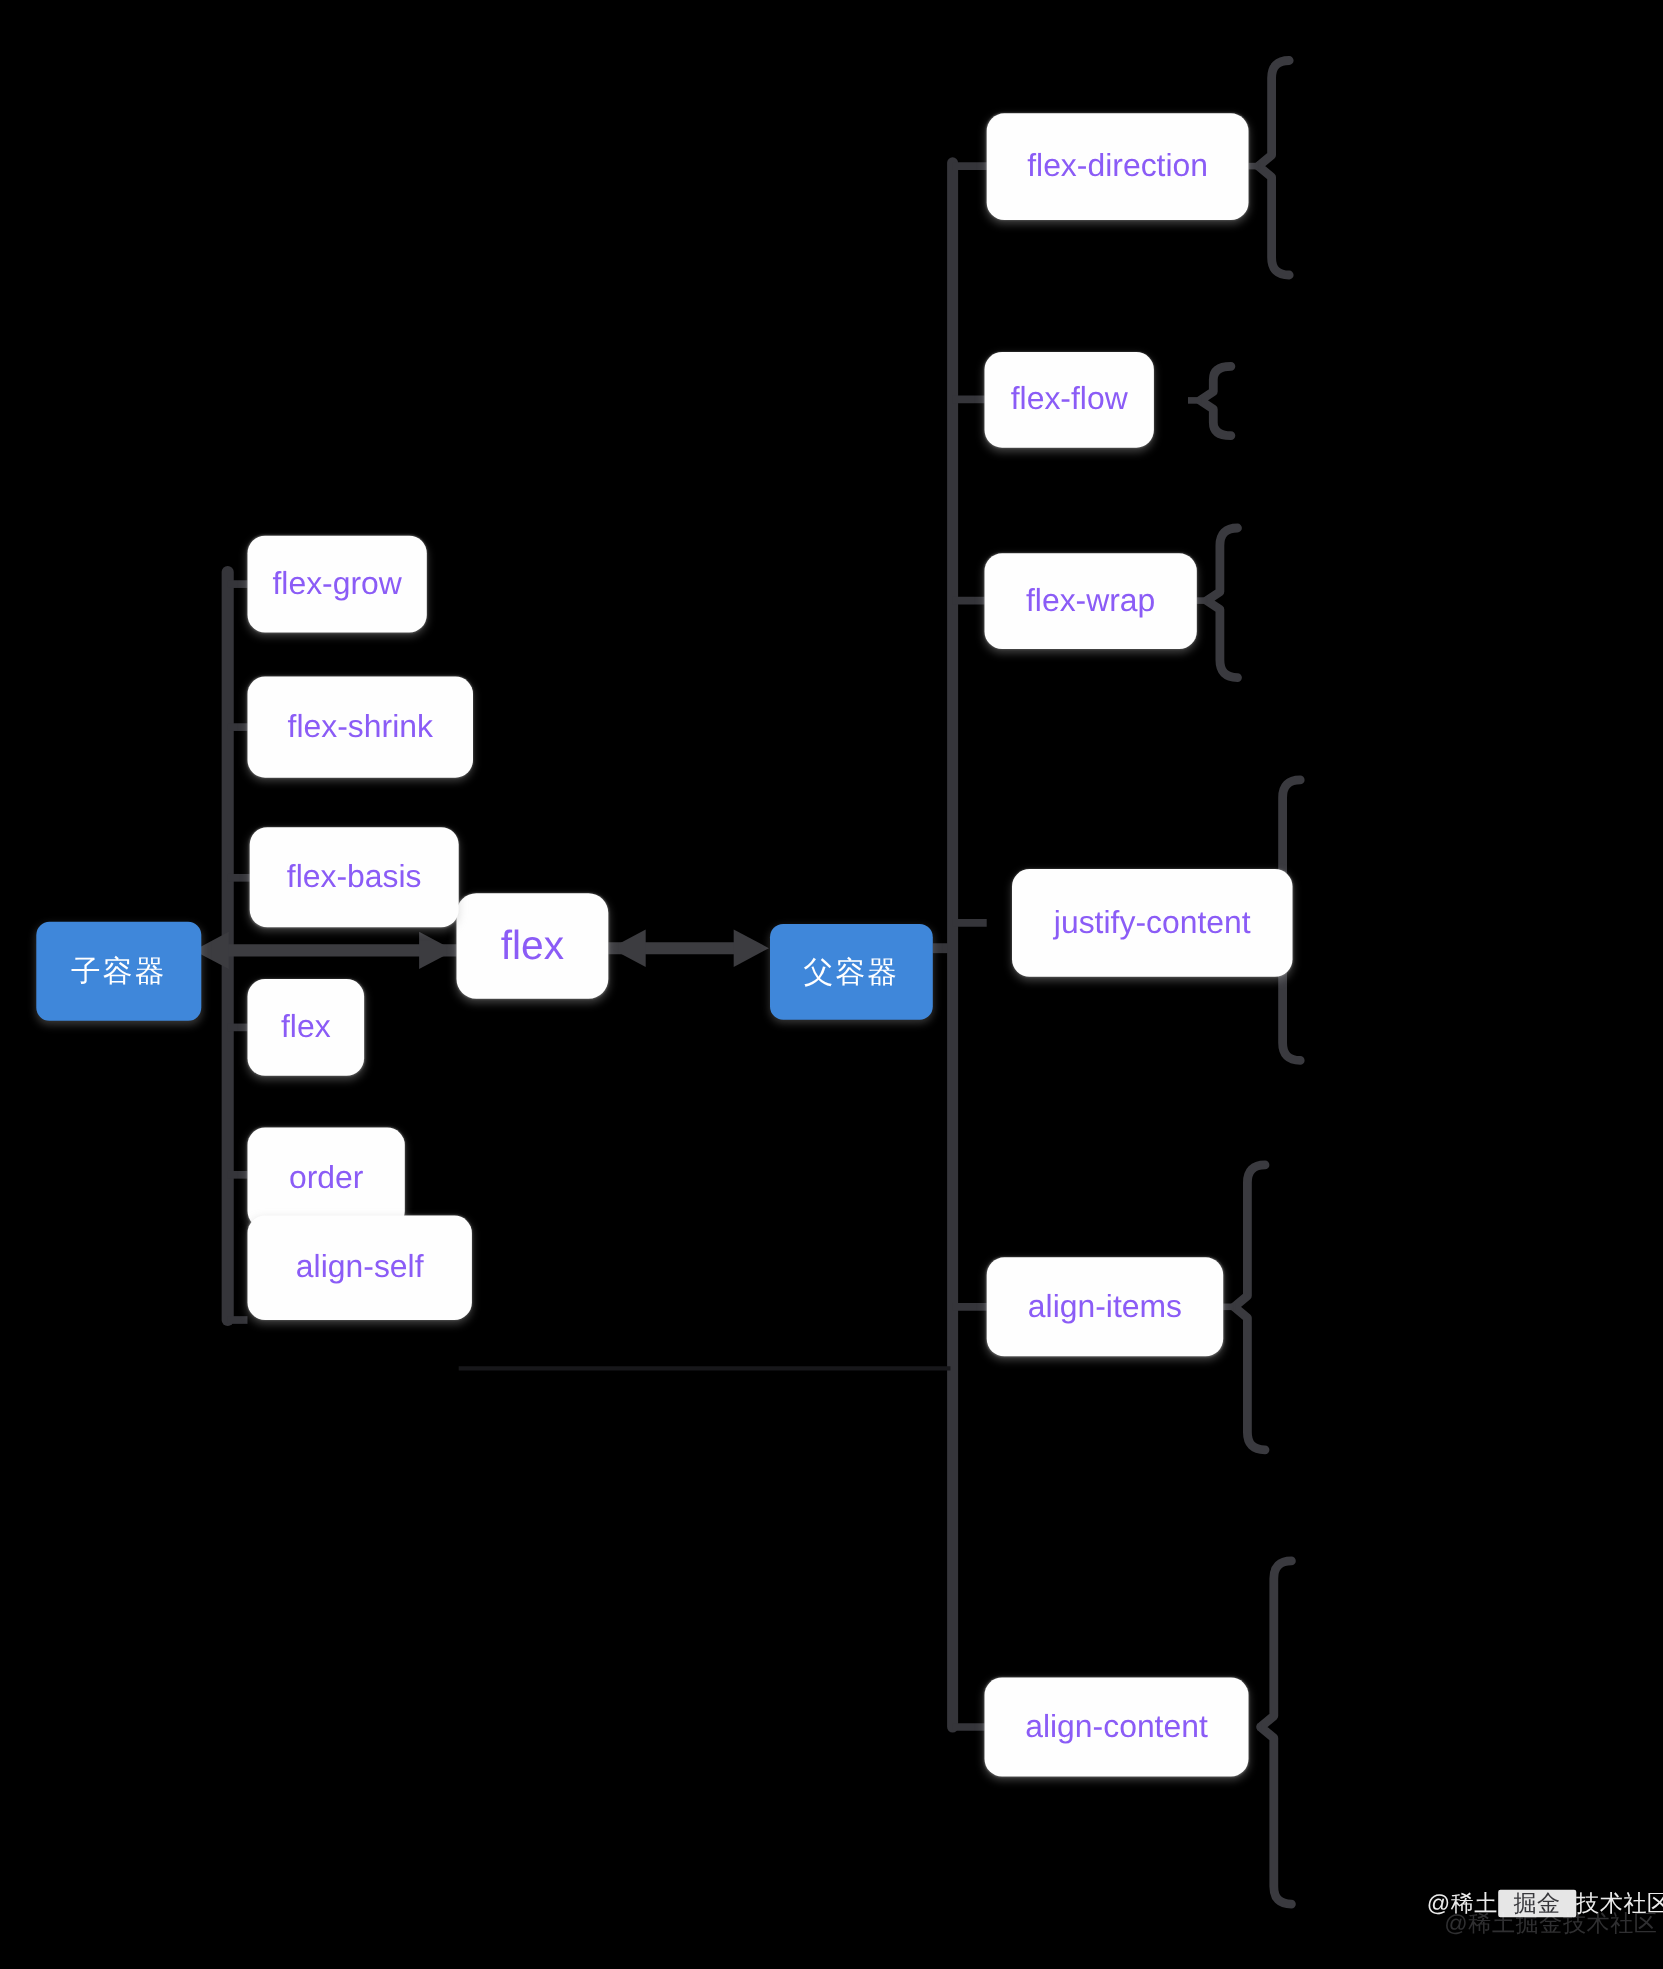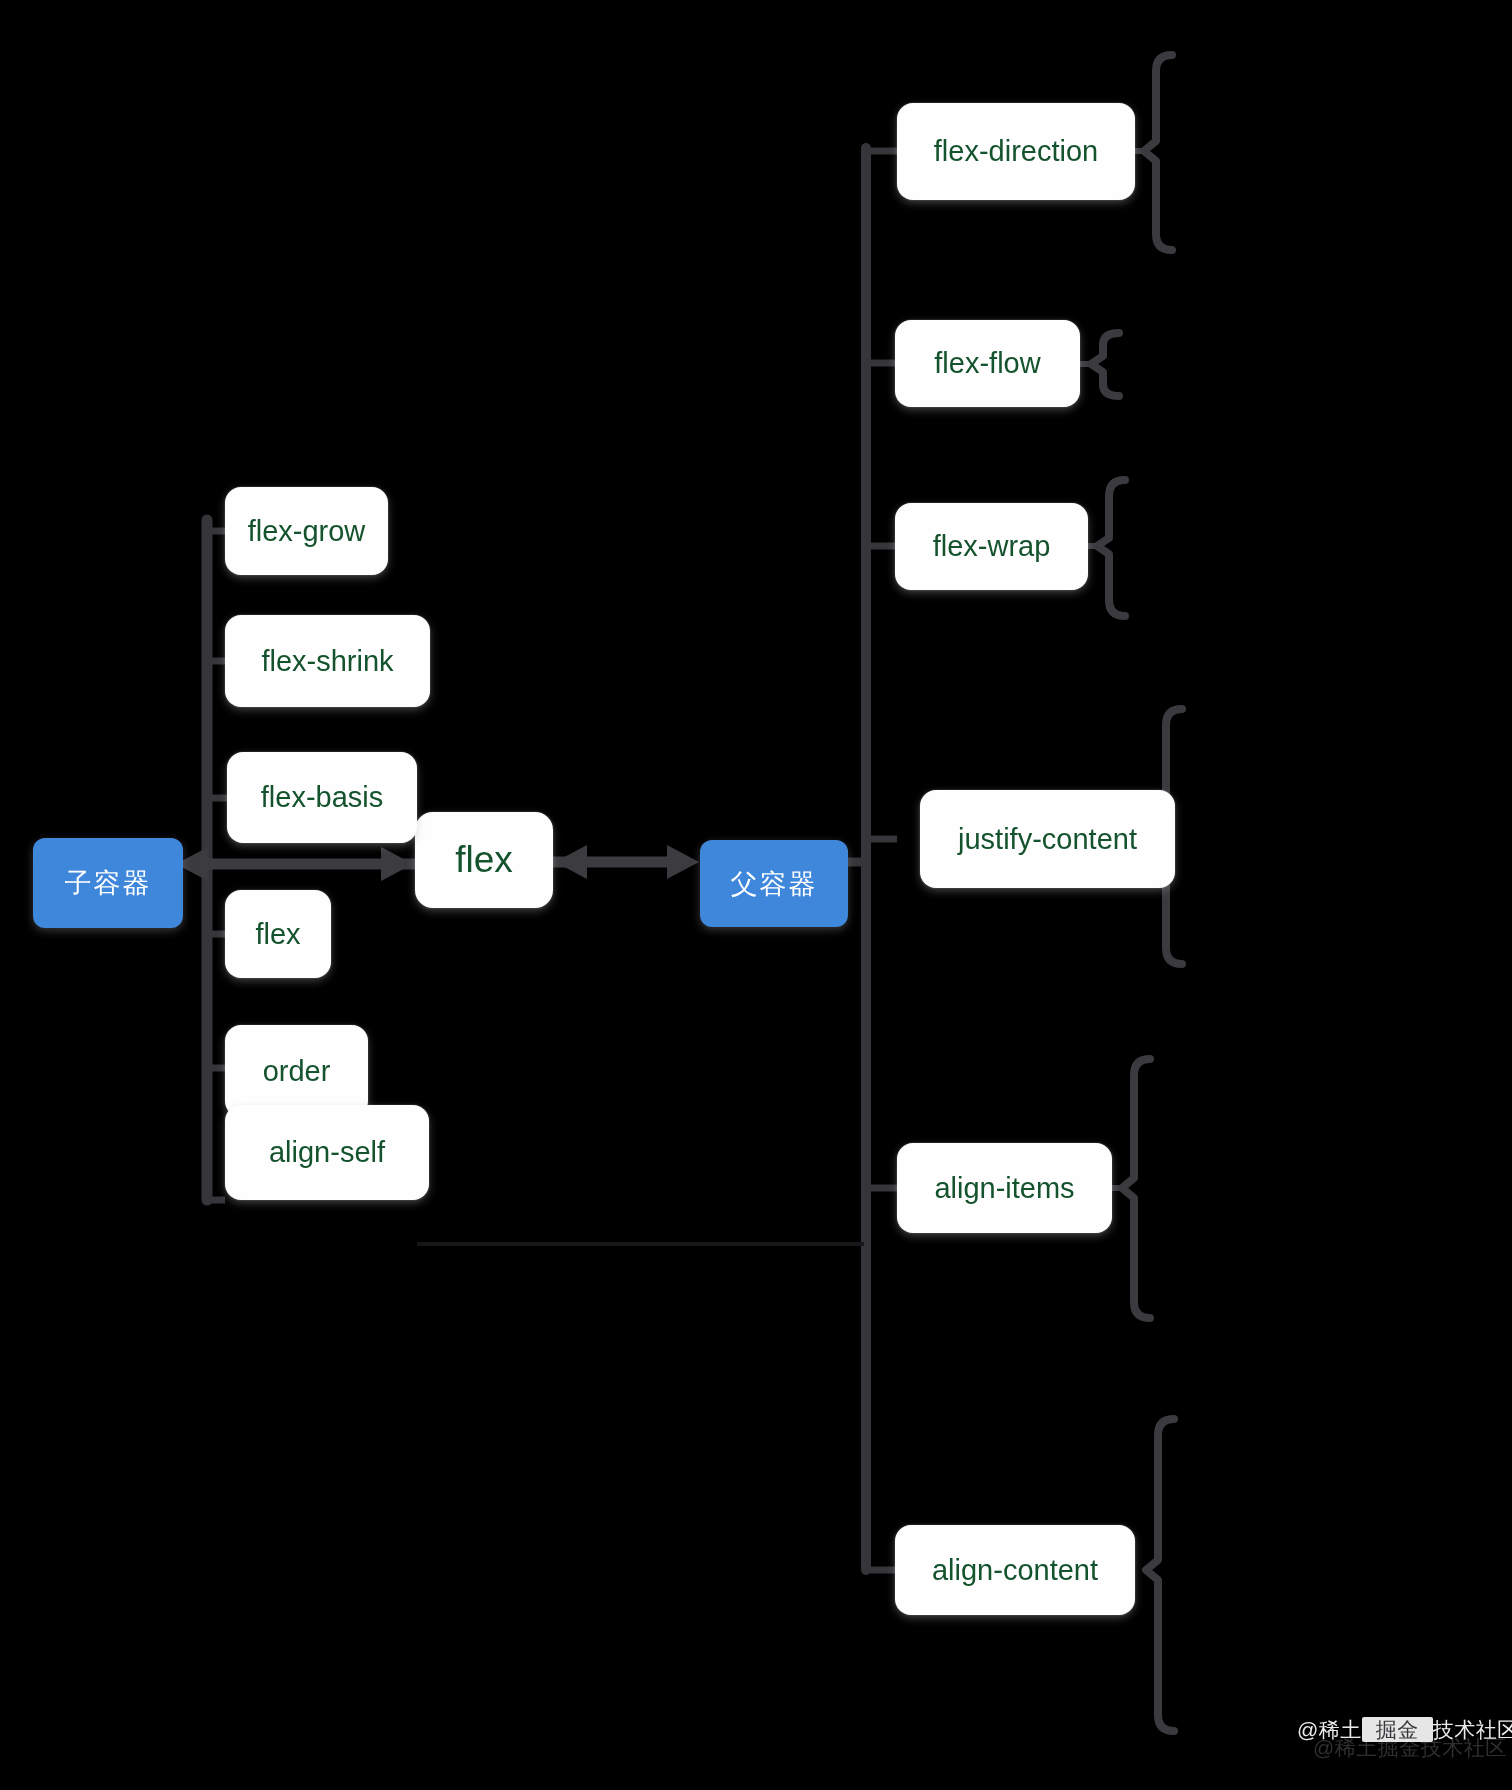--- a/index.html
+++ b/index.html
@@ -8,21 +8,21 @@
     width:1512px;height:1790px;
     background:#000;
     overflow:hidden;
     font-family:"Liberation Sans","DejaVu Sans",sans-serif;
   }
   #connectors{position:absolute;left:0;top:0;z-index:1;}
   .node{
     position:absolute;z-index:2;
     display:flex;align-items:center;justify-content:center;
     border-radius:16px;
-    background:#fefefe;color:#14532d;
+    background:#fefefe;color:#8b5cf6;
     font-size:29px;white-space:nowrap;
     box-shadow:0 3px 8px rgba(168,168,168,.38),0 0 2px rgba(255,255,255,.30);
   }
   .node.blue{
     background:#3f87da;color:#ffffff;
     font-size:27px;border-radius:12px;letter-spacing:2px;
     box-shadow:0 3px 8px rgba(130,130,130,.42);
     margin-top:20px;
   }
   .node.center-node{font-size:37px;border-radius:18px;}
@@ -122,21 +122,21 @@
   <div class="node" style="left:225px;top:1025px;width:143px;height:92px">
     <span>order</span>
   </div>
   <div class="node" style="left:225px;top:1105px;width:204px;height:95px">
     <span>align-self</span>
   </div>
 
   <div class="node" style="left:897px;top:103px;width:238px;height:97px">
     <span>flex-direction</span>
   </div>
-  <div class="node" style="left:895px;top:320px;width:185px;height:87px">
+  <div class="node" style="left:895px;top:320px;width:154px;height:87px">
     <span>flex-flow</span>
   </div>
   <div class="node" style="left:895px;top:503px;width:193px;height:87px">
     <span>flex-wrap</span>
   </div>
   <div class="node" style="left:920px;top:790px;width:255px;height:98px">
     <span>justify-content</span>
   </div>
   <div class="node" style="left:897px;top:1143px;width:215px;height:90px">
     <span>align-items</span>

